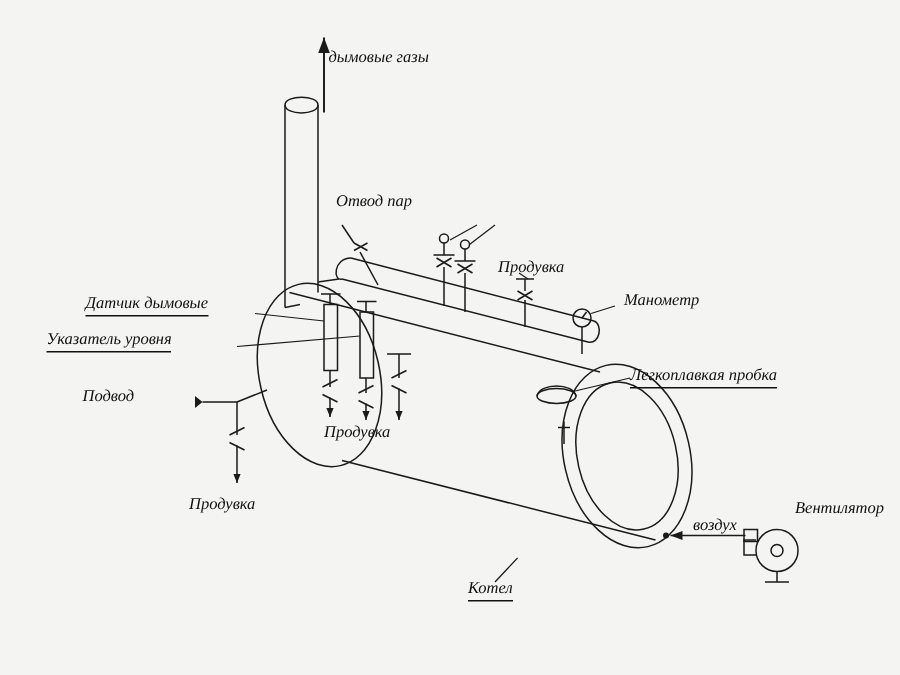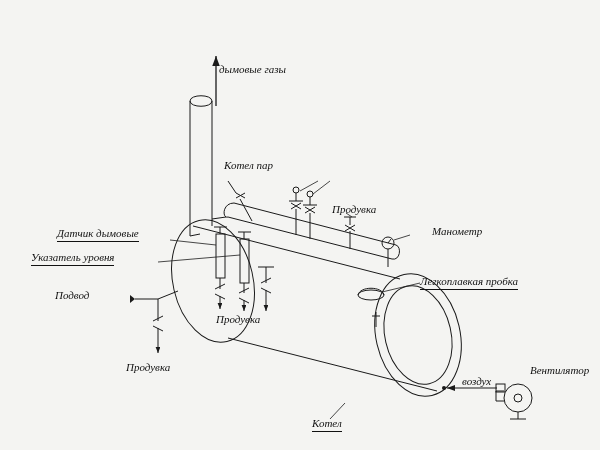--- a/index.html
+++ b/index.html
@@ -4,21 +4,21 @@
 <style>
   html,body{margin:0;padding:0;}
   body{
     width:600px;height:450px;
     background:#f4f4f2;
     font-family:"Liberation Sans", sans-serif;
     overflow:hidden;
   }
   #stage{
     position:relative;
-    width:600px;height:394px;margin-top:31px;
+    width:600px;height:394px;
   }
   svg#diagram{
     position:absolute;left:0;top:0;
     width:600px;height:450px;
   }
   .lbl{
     position:absolute;
     font-family:"Liberation Serif", serif;
     font-size:11px;
     color:#111;
@@ -187,26 +187,26 @@
 
         <line x1="420" y1="252" x2="382" y2="261"></line>
 
         <line x1="330" y1="388" x2="345" y2="372"></line>
       </g>
     </g>
   </svg>
 
   <div class="lbl italic" style="left:219px;top:32px;">дымовые газы</div>
 
-  <div class="lbl italic" style="left:224px;top:128px;">Котел пар</div>
+  <div class="lbl italic" style="left:224px;top:128px;">Отвод пар</div>
 
 
   <div class="lbl italic" style="left:332px;top:172px;">Продувка</div>
 
-  <div class="lbl italic" style="left:432px;top:194px;">Манометр</div>
+  <div class="lbl italic" style="left:416px;top:194px;">Манометр</div>
 
   <div class="lbl italic under" style="left:57px;top:196px;">Датчик дымовые</div>
 
   <div class="lbl italic under" style="left:420px;top:244px;">Легкоплавкая пробка</div>
 
   <div class="lbl italic under" style="left:31px;top:220px;">Указатель уровня</div>
 
   <div class="lbl italic" style="left:55px;top:258px;">Подвод</div>
 
   <div class="lbl italic" style="left:216px;top:282px;">Продувка</div>

